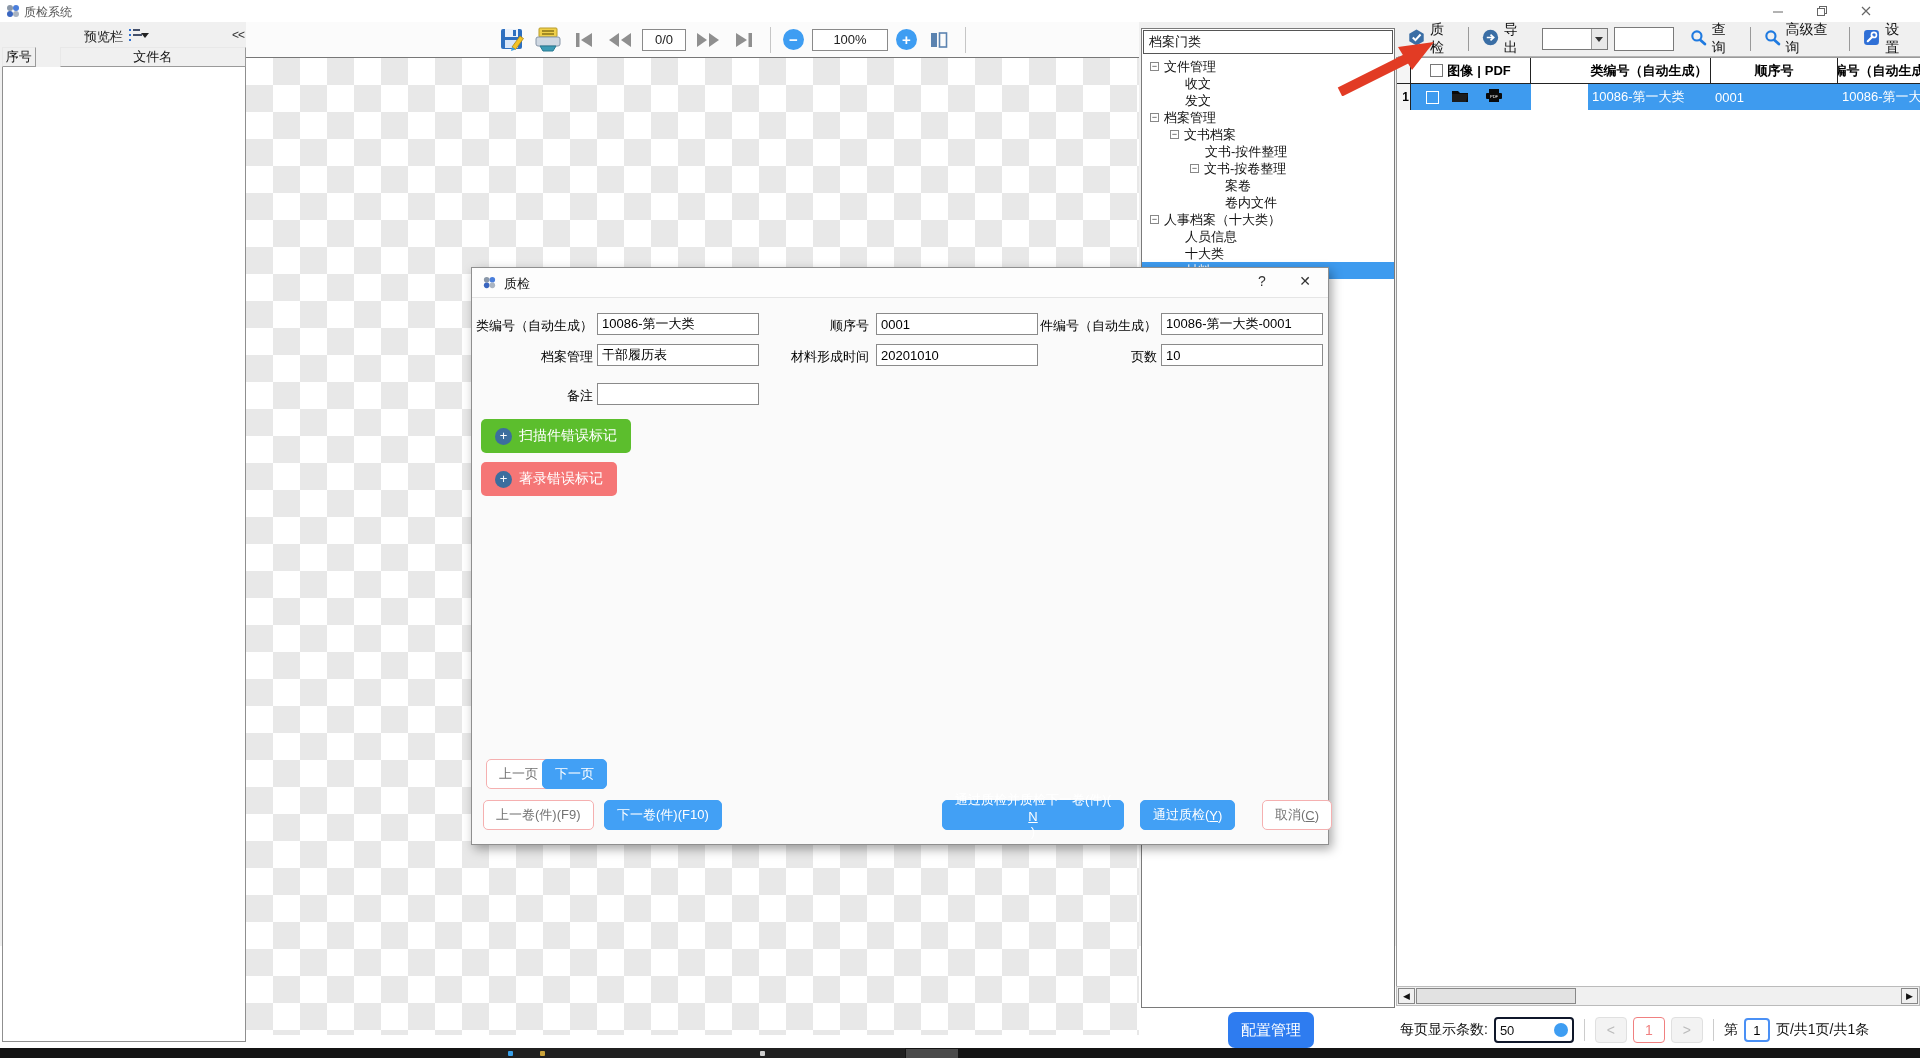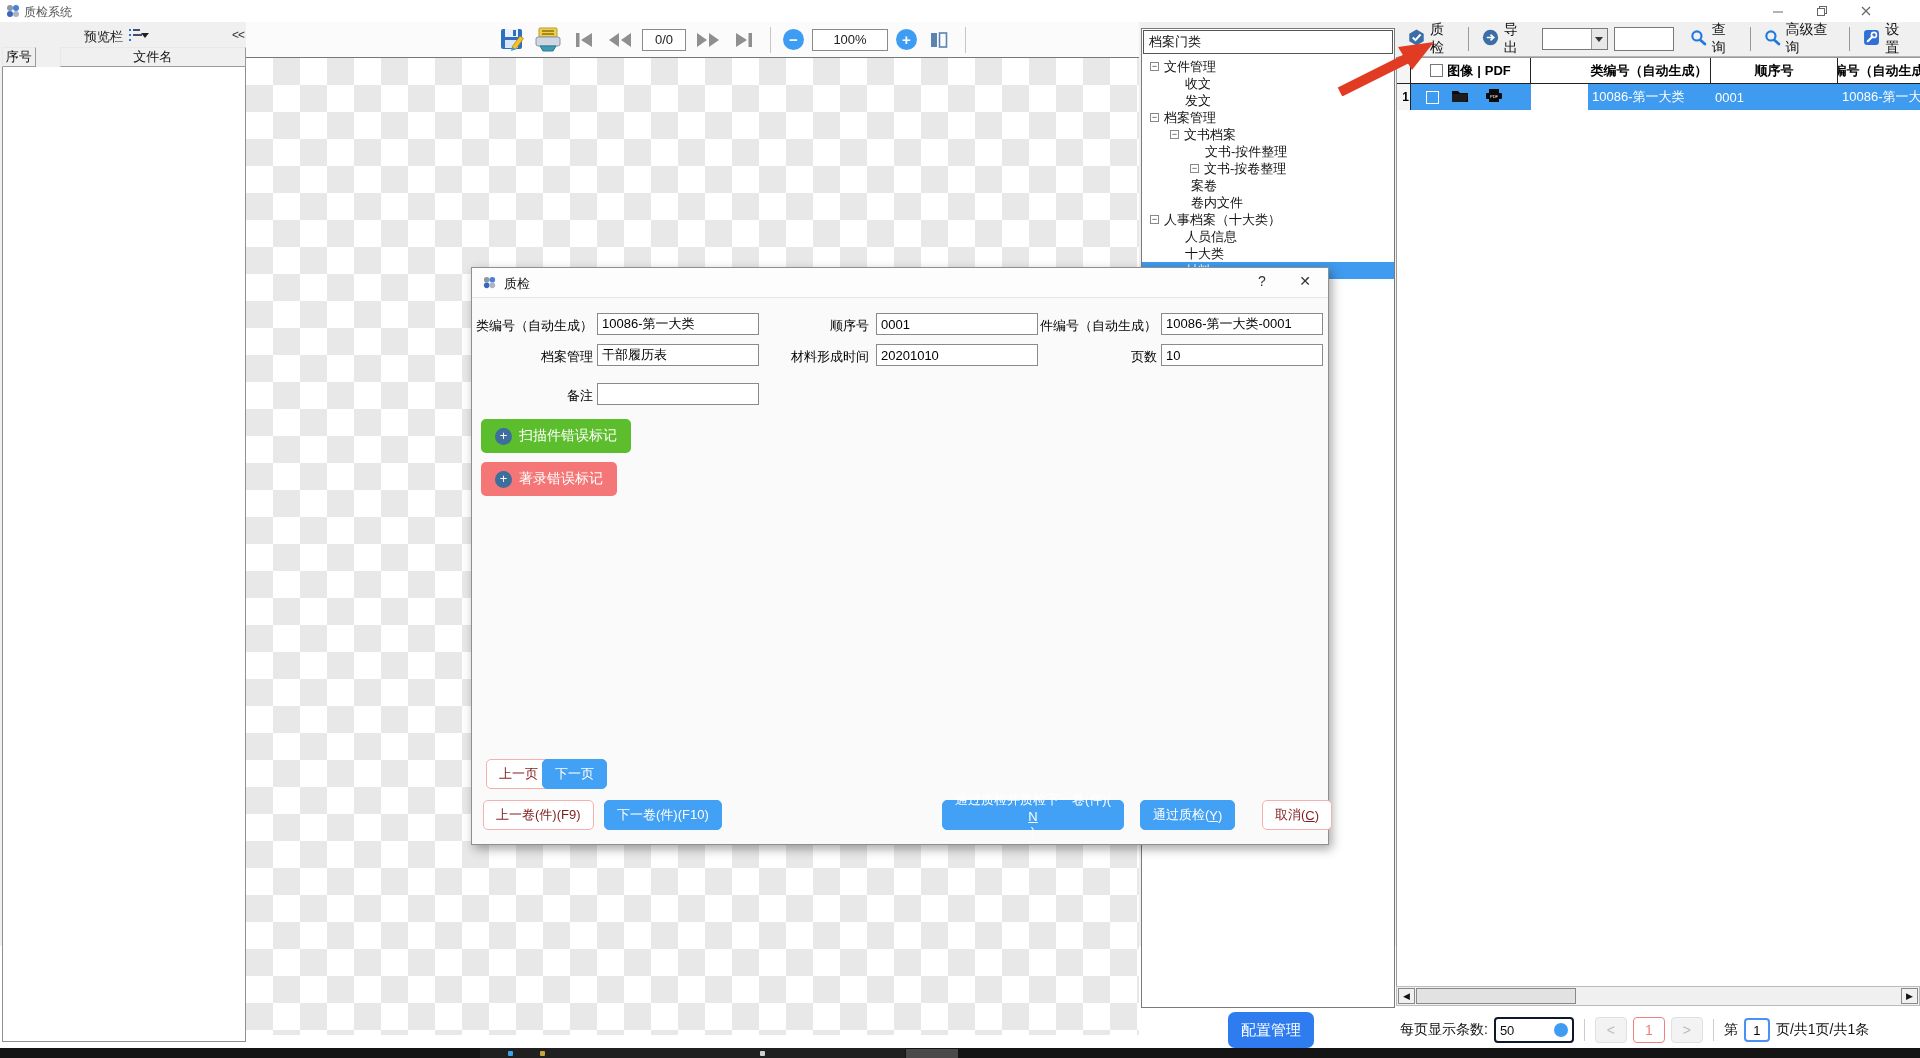--- a/index.html
+++ b/index.html
@@ -37,21 +37,21 @@
       linear-gradient(45deg,#e8e8e8 25%,transparent 25%,transparent 75%,#e8e8e8 75%),
       linear-gradient(45deg,#e8e8e8 25%,#ffffff 25%,#ffffff 75%,#e8e8e8 75%);
     background-size:54px 54px; background-position:0 0,27px 27px; }
 
   
   #tree-panel { left:1141px; top:28px; width:254px; height:980px; background:#fff; border:1px solid #7a7a7a; }
   #tree-header { margin:1px; height:24px; border:1px solid #555; background:#fff; font-size:13px; color:#111; display:flex; align-items:center; padding-left:5px; }
   .tree-item { height:17px; display:flex; align-items:center; font-size:13px; color:#111; white-space:nowrap; cursor:pointer; }
   .tree-item.selected { background:#3e9bef; color:#fff; }
   .expander { width:9px; height:9px; border:1px solid #888; background:#fff; color:#333; font-size:9px; line-height:7px; text-align:center; margin-right:5px; flex:0 0 auto; }
-  .lv0 { padding-left:8px; } .lv1 { padding-left:28px; } .lv2 { padding-left:48px; } .lv3 { padding-left:68px; } .lv1.noexp { padding-left:43px; } .lv2.noexp { padding-left:63px; } .lv3.noexp { padding-left:49px; }
+  .lv0 { padding-left:8px; } .lv1 { padding-left:28px; } .lv2 { padding-left:48px; } .lv3 { padding-left:68px; } .lv1.noexp { padding-left:43px; } .lv2.noexp { padding-left:63px; } .lv3.noexp { padding-left:83px; }
 
   
   #qc-toolbar { left:1398px; top:22px; width:522px; height:35px; background:#f0f0f0; display:flex; align-items:center; border-bottom:1px solid #b5b5b5; }
   .qbtn { display:flex; align-items:center; gap:5px; font-size:14px; color:#111; padding:4px 10px; cursor:pointer; }
   .qsep { width:1px; height:24px; background:#999; margin:0 3px; }
   .combo { width:70px; height:22px; background:#fff; border:1px solid #7a7a7a; position:relative; margin-left:4px; }
   .combo .drop { position:absolute; right:0; top:0; width:16px; height:20px; background:#e8e8e8; border-left:1px solid #9a9a9a; display:flex; align-items:center; justify-content:center; }
   .drop i { width:0; height:0; border-left:4px solid transparent; border-right:4px solid transparent; border-top:5px solid #333; }
   .searchbox { width:60px; height:24px; background:#fff; border:1px solid #7a7a7a; margin-left:6px; font-size:13px; padding:0 3px; }
 
@@ -92,21 +92,21 @@
   #dlg-help { position:absolute; left:775px; top:5px; width:30px; height:20px; text-align:center; font-size:14px; color:#333; cursor:pointer; }
   #dlg-close { position:absolute; left:818px; top:5px; width:30px; height:20px; text-align:center; font-size:14px; color:#333; cursor:pointer; }
   .dlabel { position:absolute; font-size:13px; color:#000; text-align:right; white-space:nowrap; }
   .dinput { position:absolute; height:22px; border:1px solid #8a8a8a; background:#fff; font-size:13px; padding:0 4px; width:162px; }
   .markbtn { position:absolute; height:34px; border:none; border-radius:5px; color:#fff; font-size:14px; display:flex; align-items:center; gap:7px; padding:0 14px; cursor:pointer; }
   .pluscirc { width:17px; height:17px; border-radius:50%; background:#3c6e9e; color:#fff; font-size:13px; line-height:16px; text-align:center; flex:0 0 auto; }
   #btn-scan-error { left:9px; top:151px; background:#5cbe2d; }
   #btn-record-error { left:9px; top:194px; background:#f57676; }
   .navbtn { position:absolute; height:30px; border-radius:5px; font-size:13px; display:flex; align-items:center; justify-content:center; padding:0 12px; cursor:pointer; white-space:nowrap; }
   .blue { background:#42a0f5; color:#fff; border:1px solid #42a0f5; }
-  .pinkline { background:#fff; color:#7f1d1d; border:1px solid #f5b0b0; }
+  .pinkline { background:#fff; color:#737373; border:1px solid #f5b0b0; }
   .navbtn u { text-decoration:underline; }
 
   
   #red-arrow { left:1332px; top:30px; z-index:60; pointer-events:none; }
 
   
   #taskbar { left:0; top:1048px; width:1920px; height:10px; background:#141414; }
   #taskbar .seg { position:absolute; left:480px; top:0; width:425px; height:10px; background:#202020; }
   #taskbar .sq { position:absolute; left:906px; top:1px; width:52px; height:9px; background:#4a4a4a; }
   #taskbar .d1 { position:absolute; left:508px; top:3px; width:5px; height:5px; background:#3aa0e8; border-radius:1px; }

